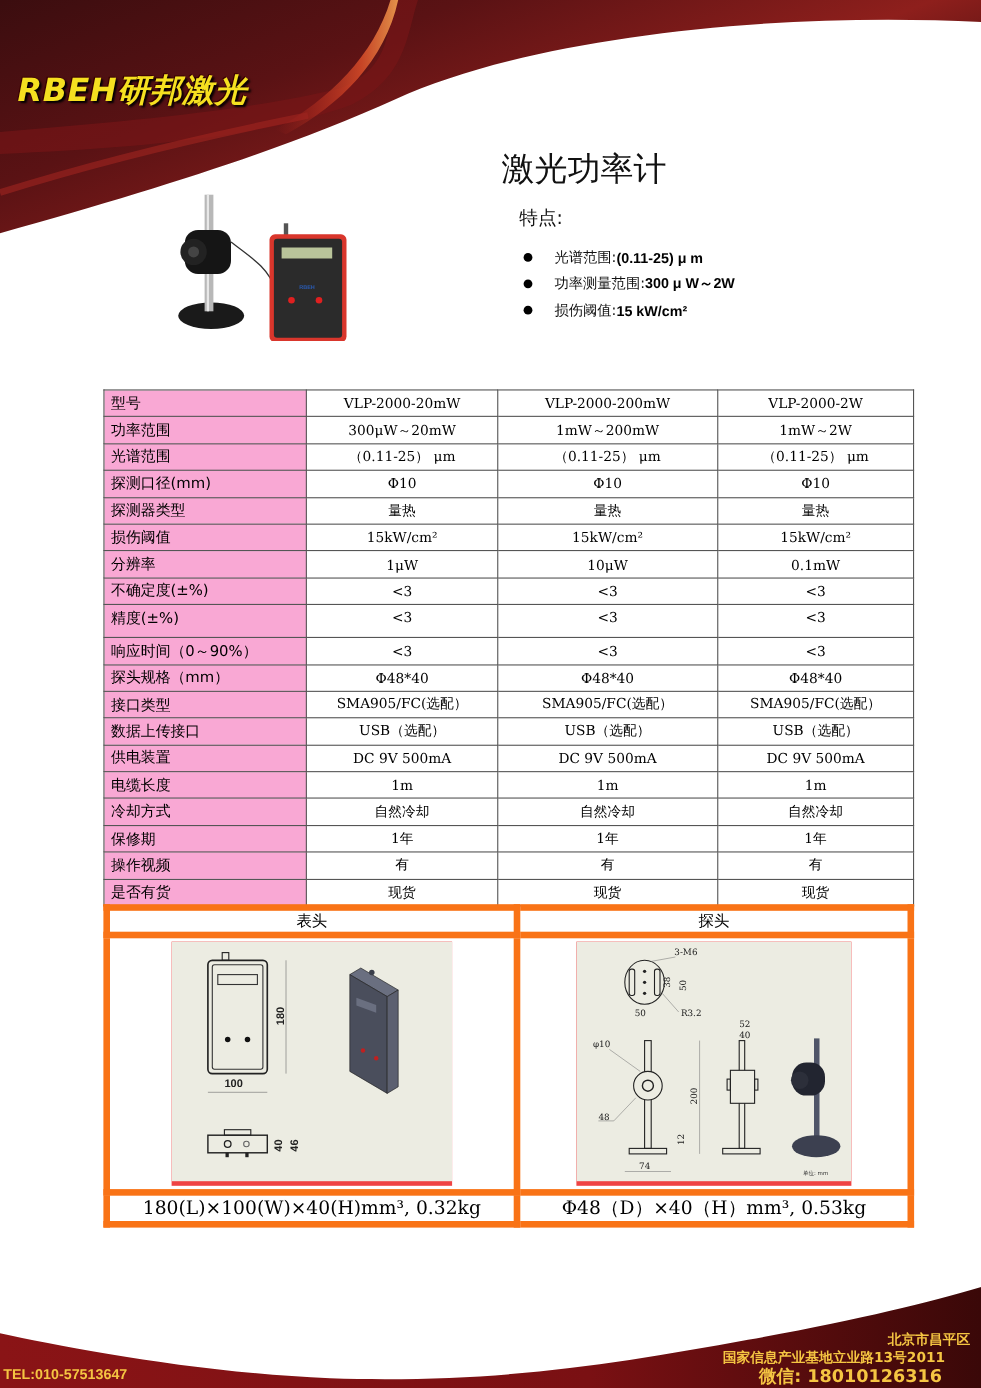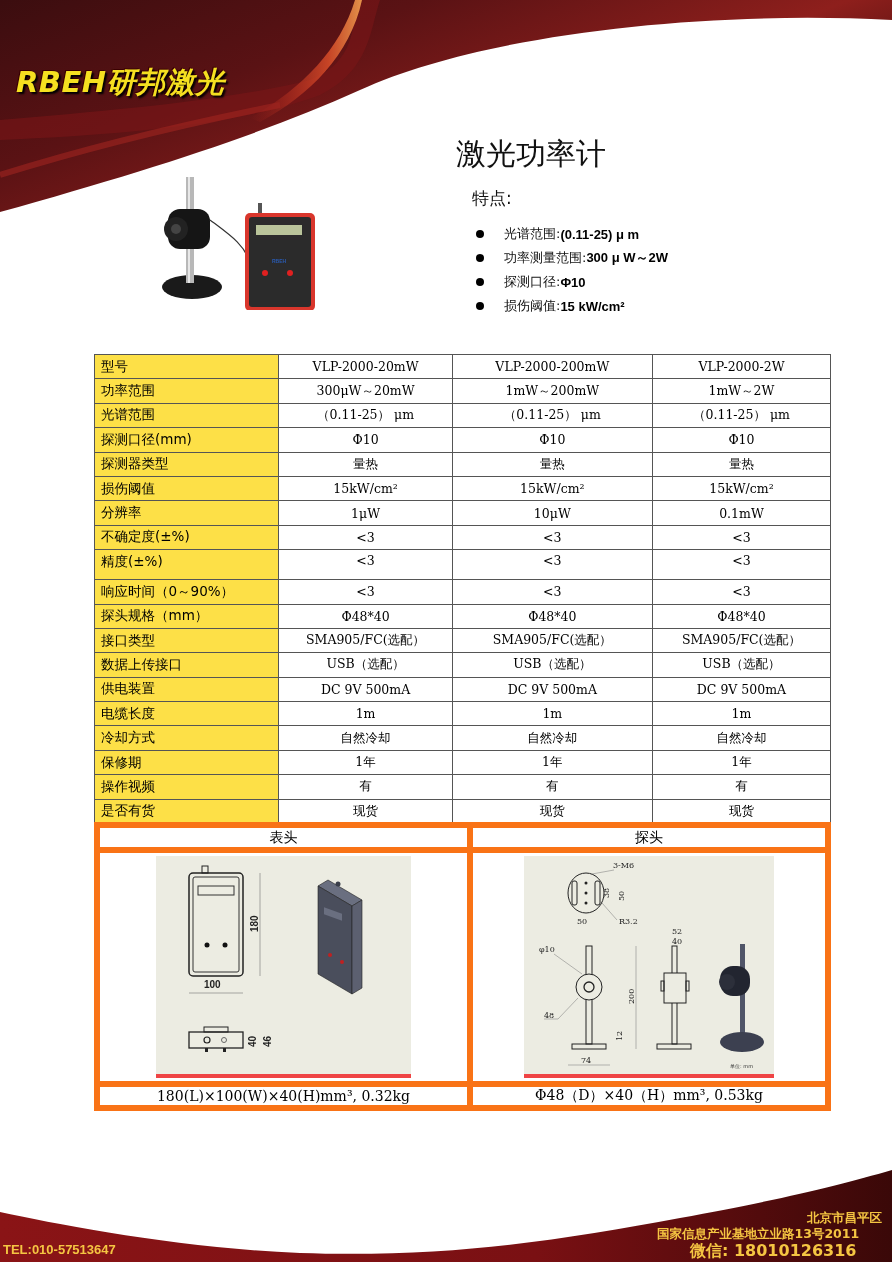--- a/index.html
+++ b/index.html
@@ -23,35 +23,35 @@
   .features { position: absolute; left: 476px; top: 222px; list-style: none; }
   .features li { height: 24px; font-size: 13px; display: flex; align-items: center; }
   .features .dot { width: 8px; height: 8px; background: #000; border-radius: 50%; margin-right: 20px; }
   .features .k { color: #111; }
   .features .v { font-weight: bold; font-family: "Liberation Sans", sans-serif; }
 
   
   .spec { position: absolute; left: 94px; top: 354px; border-collapse: collapse; width: 737px;
           font-family: "DejaVu Serif", serif; font-size: 12.5px; }
   .spec td { border: 1px solid #555; height: 24.4px; text-align: center; background: #fff; padding: 0 2px; }
-  .spec td.lbl { background: #fde047; text-align: left; padding-left: 6px; width: 189px;
+  .spec td.lbl { background: #f9a8d4; text-align: left; padding-left: 6px; width: 189px;
                  font-family: "DejaVu Sans", sans-serif; font-size: 13.5px; }
   .spec td.c1 { width: 176px; }
   .spec td.c2 { width: 204px; }
   .spec td.c3 { width: 181px; }
   .spec tr.tall td { height: 30px; vertical-align: top; padding-top: 3px; }
   .spec tr.tall td.lbl { vertical-align: top; }
 
   
   .draw { position: absolute; left: 94px; top: 822px; border-collapse: collapse; width: 737px;
           font-family: "DejaVu Serif", serif; }
   .draw td { border: 6px solid #f97316; text-align: center; margin-left: 32px; }
   .draw .hd td { height: 25px; font-size: 14px; font-family: "DejaVu Sans", sans-serif; }
   .draw .img td { height: 234px; }
-  .draw .cap td { height: 24px; font-size: 14px; }
+  .draw .cap td { height: 24px; font-size: 17px; }
   .drawing { display: inline-block; background: #ef4444; vertical-align: middle; }
 
   
   .footer { position: absolute; left: 0; top: 1170px; width: 892px; height: 92px; overflow: hidden; }
   .footer svg { position: absolute; left: 0; top: 0; }
   .tel { position: absolute; left: 3px; top: 72px; font-family: "Liberation Sans", sans-serif; font-weight: bold;
          font-size: 13px; color: #f5c542; }
   .addr1 { position: absolute; right: 10px; top: 40px; font-weight: bold; font-size: 12.5px; color: #f5c542; }
   .addr2 { position: absolute; left: 657px; top: 56px; font-weight: bold; font-size: 12.5px; color: #f5c542; white-space: nowrap; }
   .wechat { position: absolute; left: 690px; top: 71px; font-weight: bold; font-size: 16px; color: #f5c542; }
@@ -111,25 +111,20 @@
     <span class="k">光谱范围:</span>
     <span class="v">(0.11-25) μ m</span>
   </li>
   <li>
     <span class="dot"></span>
     <span class="k">功率测量范围:</span>
     <span class="v">300 μ W～2W</span>
   </li>
   <li>
     <span class="dot"></span>
-    <span class="k">探测口径:</span>
-    <span class="v">Φ10</span>
-  </li>
-  <li>
-    <span class="dot"></span>
     <span class="k">损伤阈值:</span>
     <span class="v">15 kW/cm²</span>
   </li>
 </ul>
 
 <table class="spec">
   <tbody>
     <tr>
         <td class="lbl">型号</td>
         <td class="c1">VLP-2000-20mW</td>

